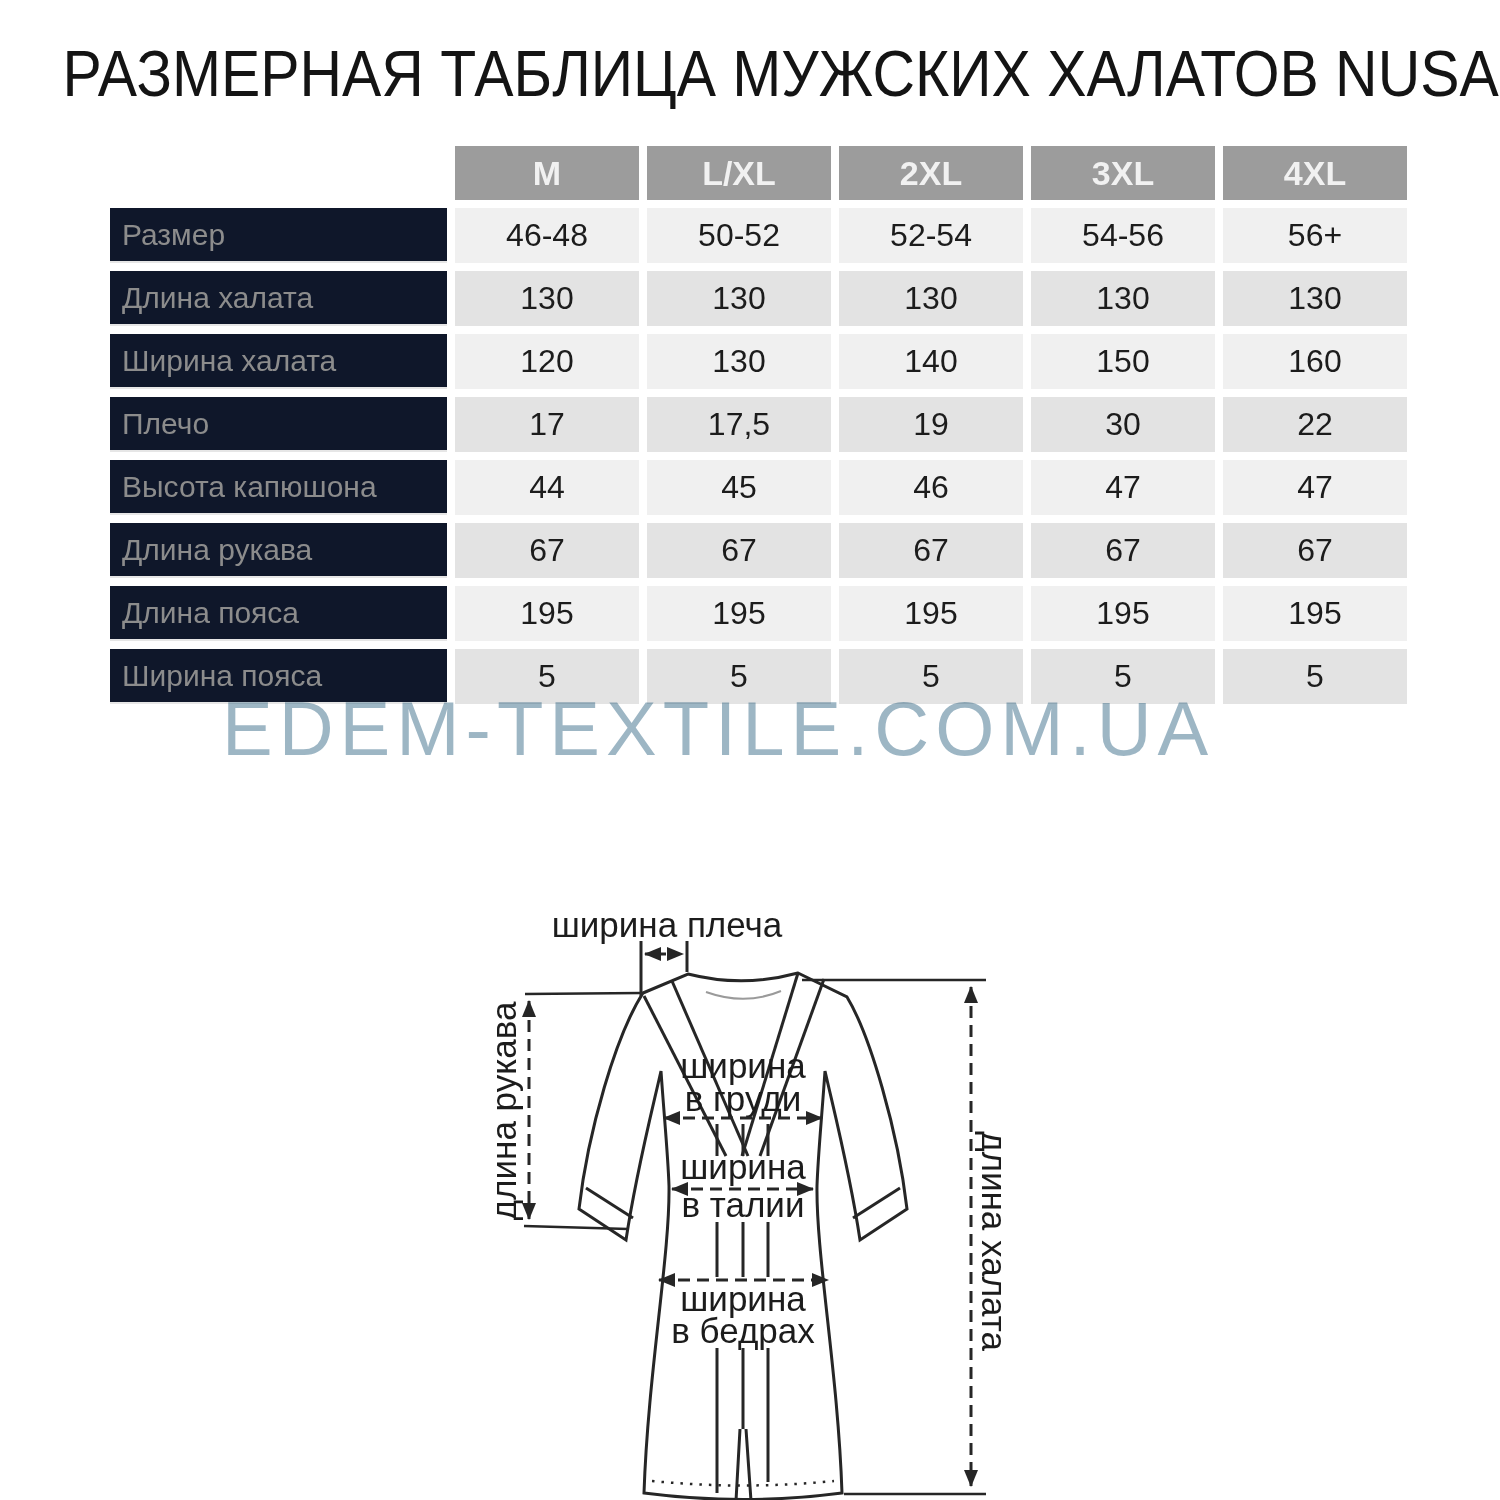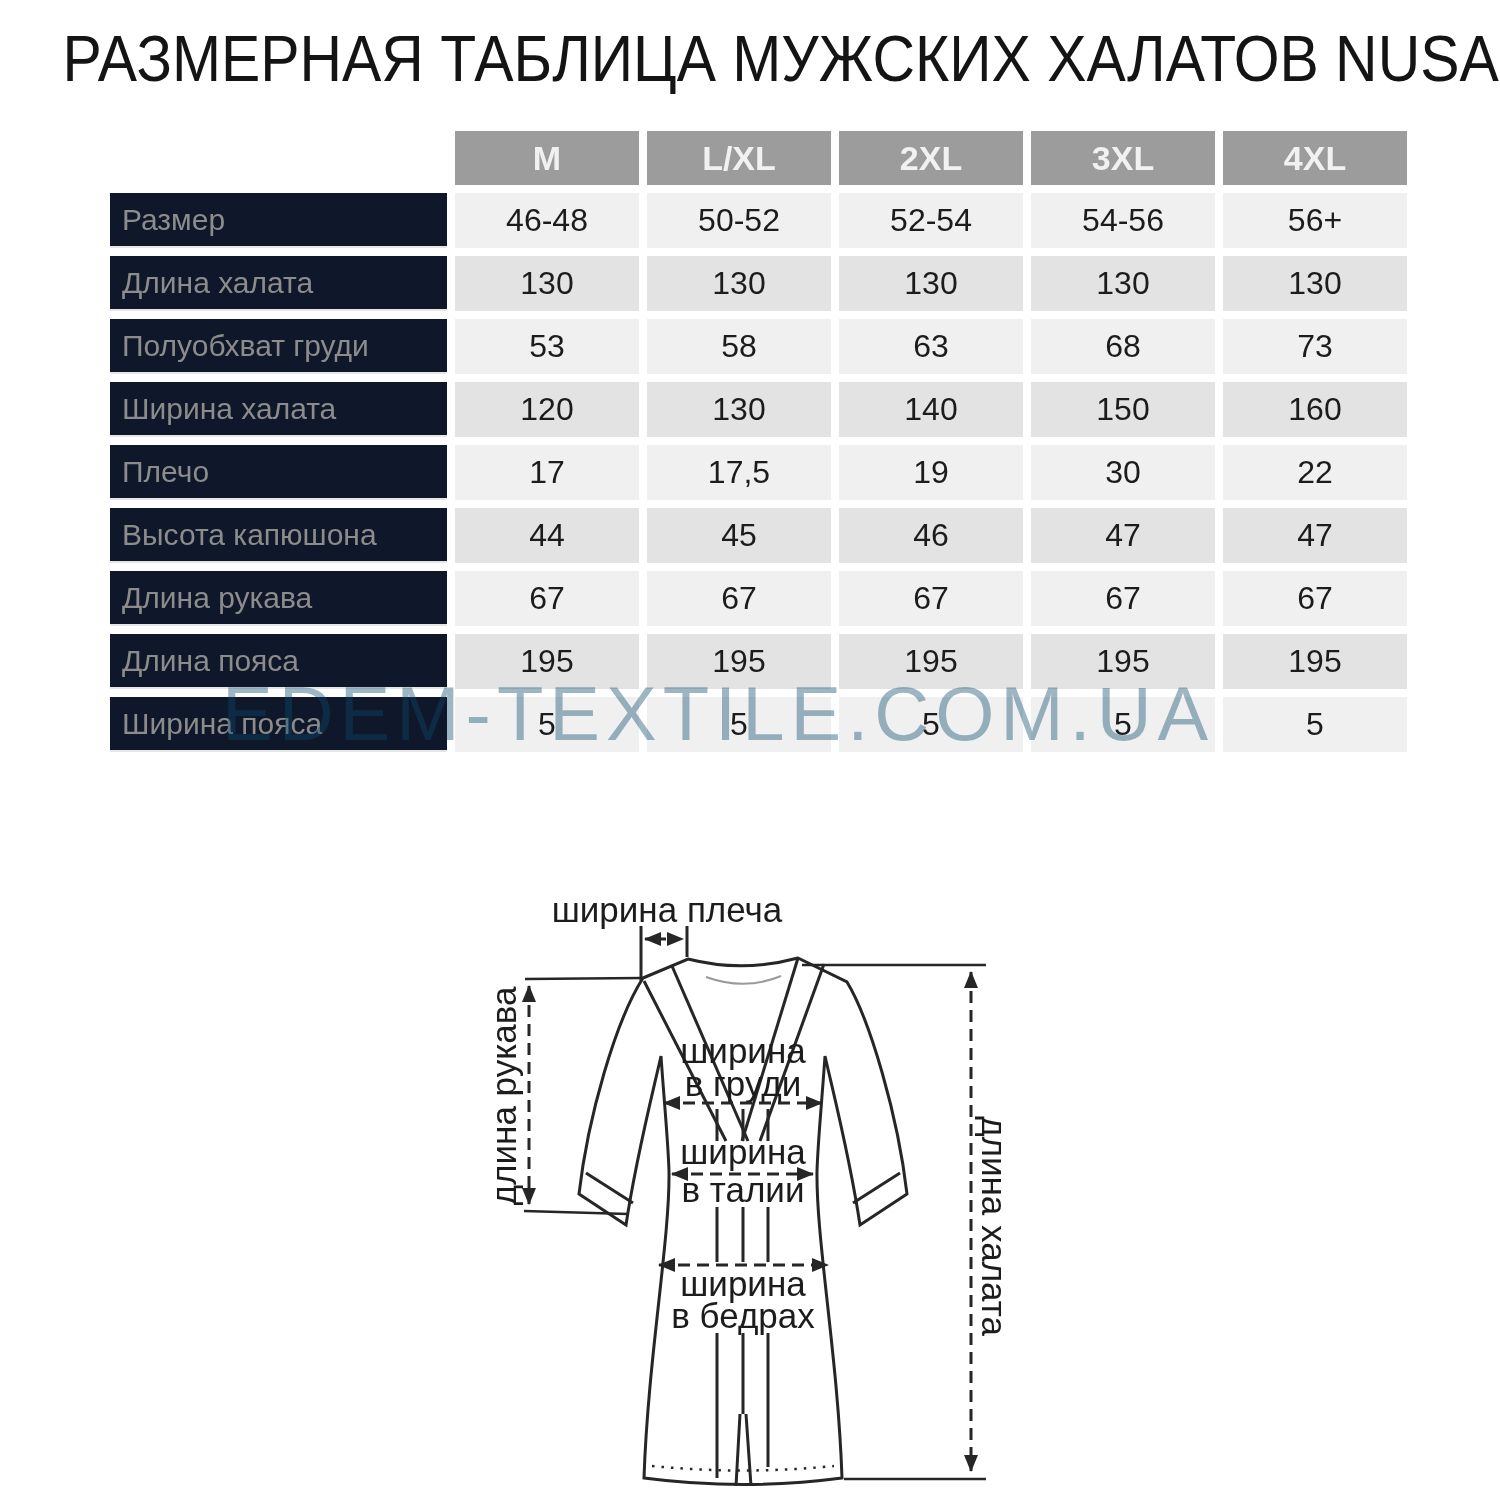--- a/index.html
+++ b/index.html
@@ -2,21 +2,21 @@
 <html><head>
 <meta charset="utf-8">
 <style>
   html,body { margin:0; padding:0; }
   body {
     width:1500px; height:1500px; background:#ffffff;
     font-family:"Liberation Sans", sans-serif;
     position:relative; overflow:hidden;
     -webkit-font-smoothing:antialiased;
   }
-  .page { position:absolute; inset:0; }
+  .page { position:absolute; inset:0;margin-top:15px; }
 
   
   h1.title {
     position:absolute; left:0; right:0; top:22px; margin:0;
     text-align:center; font-weight:400; color:#141414;
     font-size:64px; line-height:74px; letter-spacing:0px;
   }
   h1.title span { display:inline-block; transform:scaleX(0.92); transform-origin:center; white-space:nowrap; }
 
   
@@ -78,28 +78,20 @@
             <td class="val">54-56</td>
             <td class="val">56+</td>
           </tr>
           <tr>
             <td class="label">Длина халата</td>
             <td class="val">130</td>
             <td class="val">130</td>
             <td class="val">130</td>
             <td class="val">130</td>
             <td class="val">130</td>
-          </tr>
-          <tr>
-            <td class="label">Полуобхват груди</td>
-            <td class="val">53</td>
-            <td class="val">58</td>
-            <td class="val">63</td>
-            <td class="val">68</td>
-            <td class="val">73</td>
           </tr>
           <tr>
             <td class="label">Ширина халата</td>
             <td class="val">120</td>
             <td class="val">130</td>
             <td class="val">140</td>
             <td class="val">150</td>
             <td class="val">160</td>
           </tr>
           <tr>

